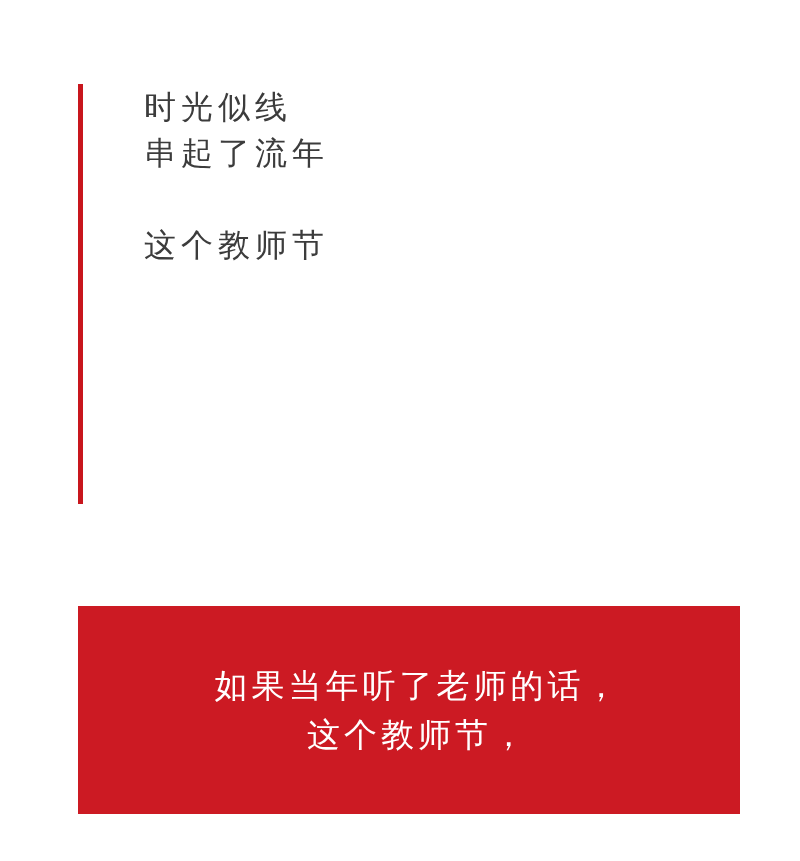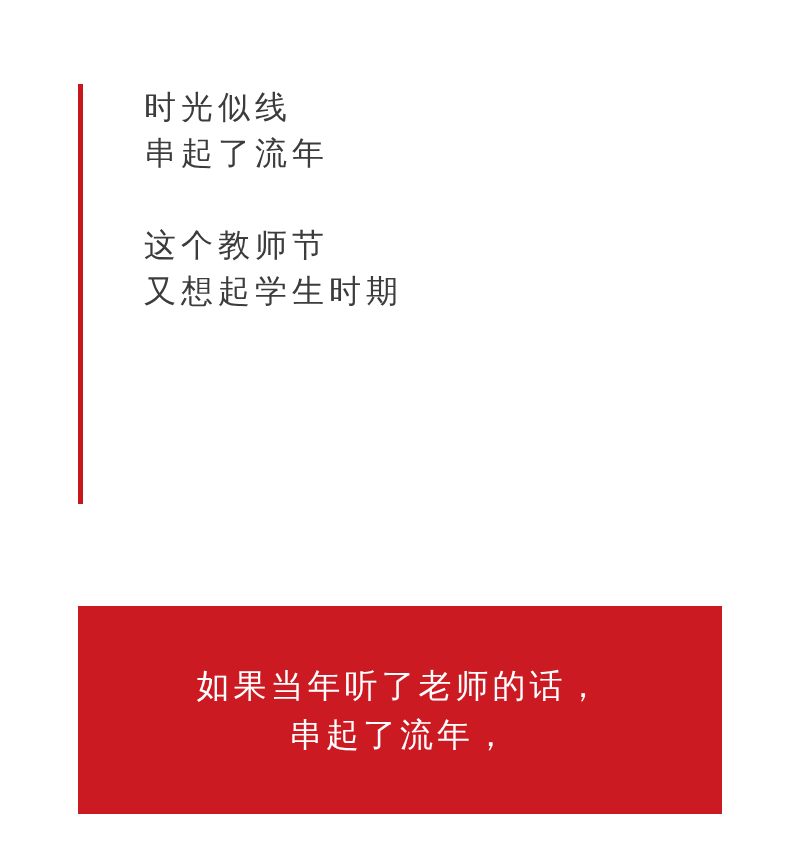--- a/index.html
+++ b/index.html
@@ -63,20 +63,21 @@
     position: absolute;
     left: 78px;
     top: 606px;
     width: 644px;
     height: 208px;
     background: #cc1a23;
     display: flex;
     flex-direction: column;
     align-items: center;
     justify-content: center;
+    padding-left: 18px;
   }
 
   .banner-line {
     color: #ffffff;
     font-size: 33px;
     line-height: 49px;
     letter-spacing: 4px;
     text-align: center;
     white-space: pre;
   }
@@ -91,22 +92,21 @@
 
     <div class="quote-lines">
       <div class="quote-line">时光似线</div>
       <div class="quote-line">串起了流年</div>
     </div>
 
     <div class="quote-gap"></div>
 
     <div class="quote-lines">
       <div class="quote-line">这个教师节</div>
-      <div class="quote-line">又想起学生时期</div>
     </div>
   </div>
 
   <div class="banner">
     <div class="banner-line">如果当年听了老师的话，</div>
-    <div class="banner-line">串起了流年，</div>
+    <div class="banner-line">这个教师节，</div>
   </div>
 
 </div>
 
 </body></html>

